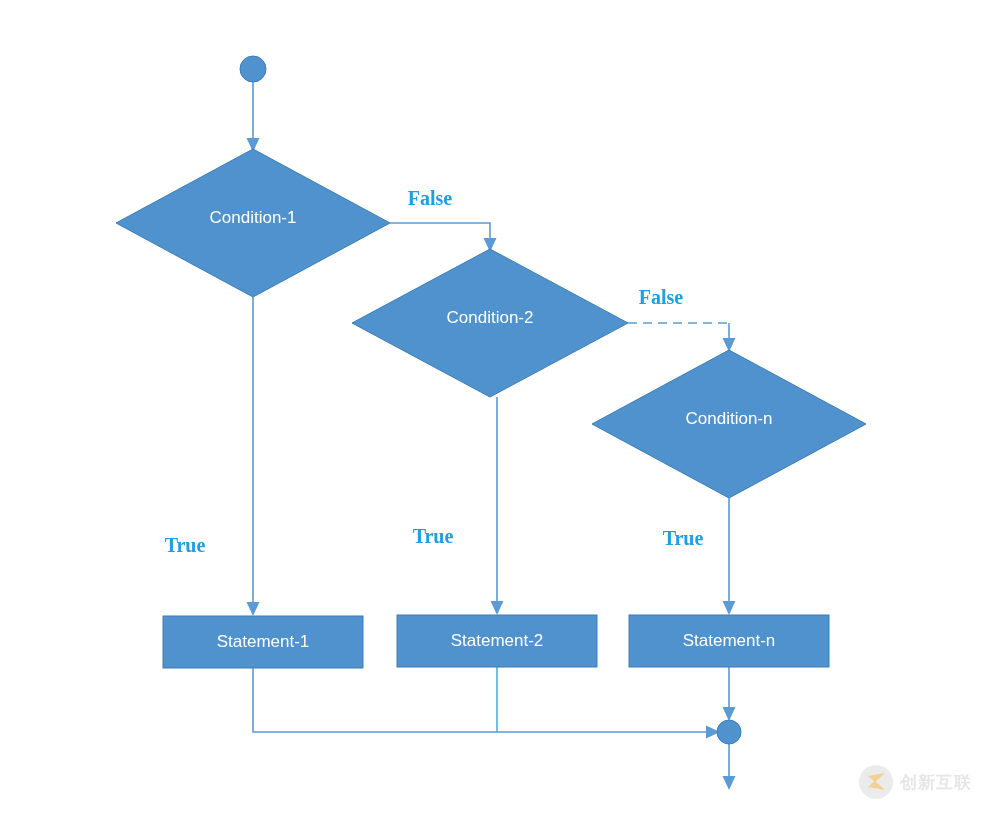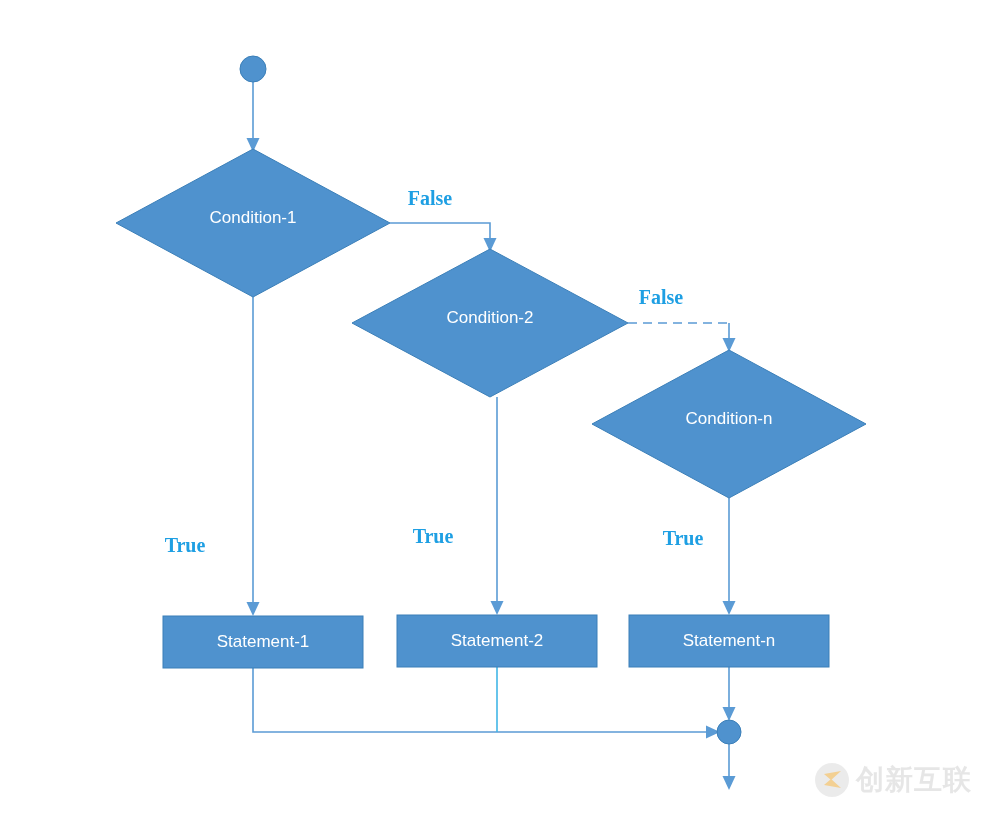--- a/index.html
+++ b/index.html
@@ -90,21 +90,21 @@
     position: absolute;
     left: 9px;
     top: 8px;
     width: 17px;
     height: 17px;
     background: #e8a32a;
     clip-path: polygon(0% 18%, 100% 0%, 45% 50%, 100% 100%, 0% 82%, 38% 50%);
   }
   #wm-text {
     font-family: "DejaVu Sans", sans-serif;
-    font-size: 28px;
+    font-size: 17px;
     font-weight: bold;
     color: #cfcfcf;
     letter-spacing: 1px;
     white-space: nowrap;
     text-align: center;
   }
 </style>
 </head>
 <body>
 

